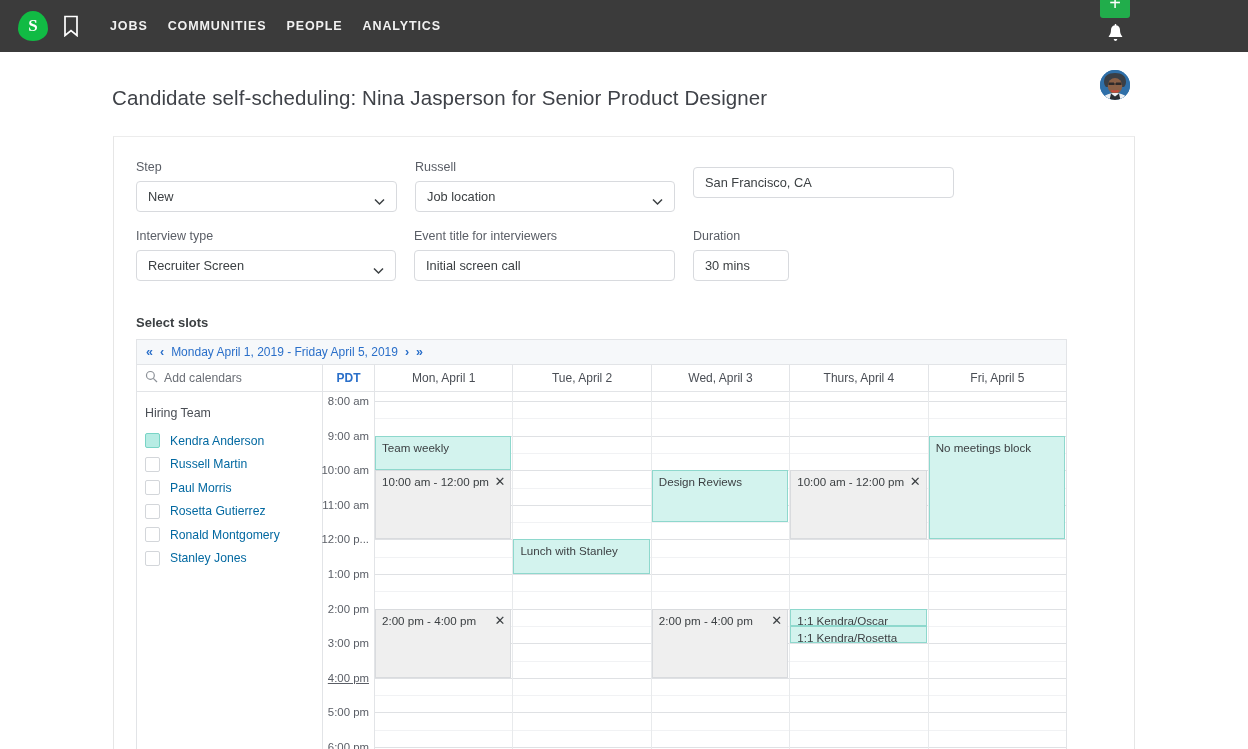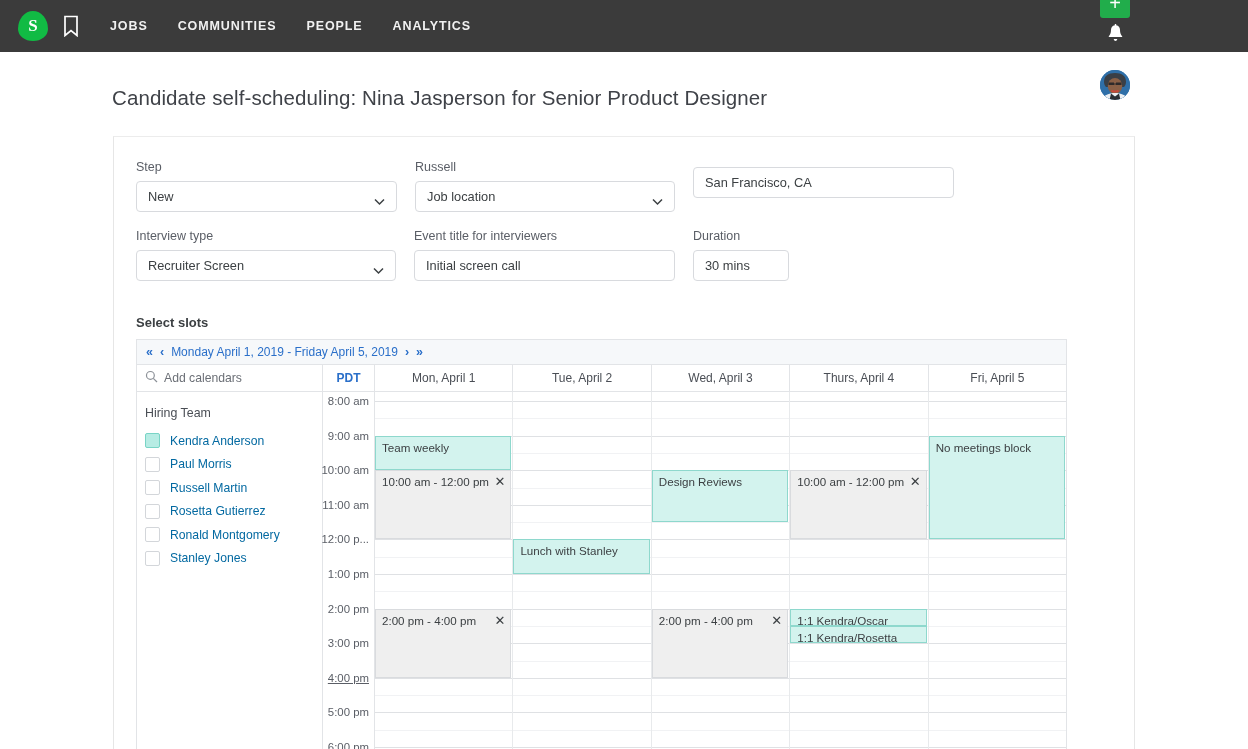--- a/index.html
+++ b/index.html
@@ -17,21 +17,21 @@
     height:52px; background:#3b3b3b; display:flex; align-items:center;
     padding:0 14px 0 18px; position:relative;
   }
   .logo {
     width:30px; height:30px; border-radius:50% 50% 50% 50%/60% 60% 40% 40%;
     background:#11bb44; color:#fff; font-size:17px; font-weight:700;
     display:flex; align-items:center; justify-content:center;
     font-family:"Liberation Serif", serif; flex:0 0 auto;
   }
   .bookmark-icon { margin-left:14px; width:18px; height:22px; flex:0 0 auto; }
-  .nav-links { display:flex; align-items:flex-start; margin-left:30px; gap:30px; }
+  .nav-links { display:flex; align-items:flex-start; margin-left:30px; gap:20px; }
   .nav-link {
     color:#f1f1f1; font-size:12.5px; letter-spacing:.9px; font-weight:700;
     text-decoration:none; cursor:pointer; white-space:nowrap;
   }
   .nav-right { margin-left:auto; display:flex; align-items:center; gap:6px;flex-direction:column; }
   .search-wrap { position:relative; }
   .search-input {
     width:238px; height:30px; border-radius:4px; border:none;
     background:#5a5a5a; color:#e4e4e4; font-size:12.5px;
     padding:0 32px 0 12px; font-family:"Liberation Sans", sans-serif; outline:none;
@@ -327,25 +327,25 @@
     <div class="cal-body">
       <div class="people">
         <div class="people-h">Hiring Team</div>
         <div id="people-list">
             <div class="person">
               <span class="cbx on"></span>
               <span class="person-name">Kendra Anderson</span>
             </div>
             <div class="person">
               <span class="cbx"></span>
-              <span class="person-name">Paul Morris</span>
+              <span class="person-name">Russell Martin</span>
             </div>
             <div class="person">
               <span class="cbx"></span>
-              <span class="person-name">Russell Martin</span>
+              <span class="person-name">Paul Morris</span>
             </div>
             <div class="person">
               <span class="cbx"></span>
               <span class="person-name">Rosetta Gutierrez</span>
             </div>
             <div class="person">
               <span class="cbx"></span>
               <span class="person-name">Ronald Montgomery</span>
             </div>
             <div class="person">

